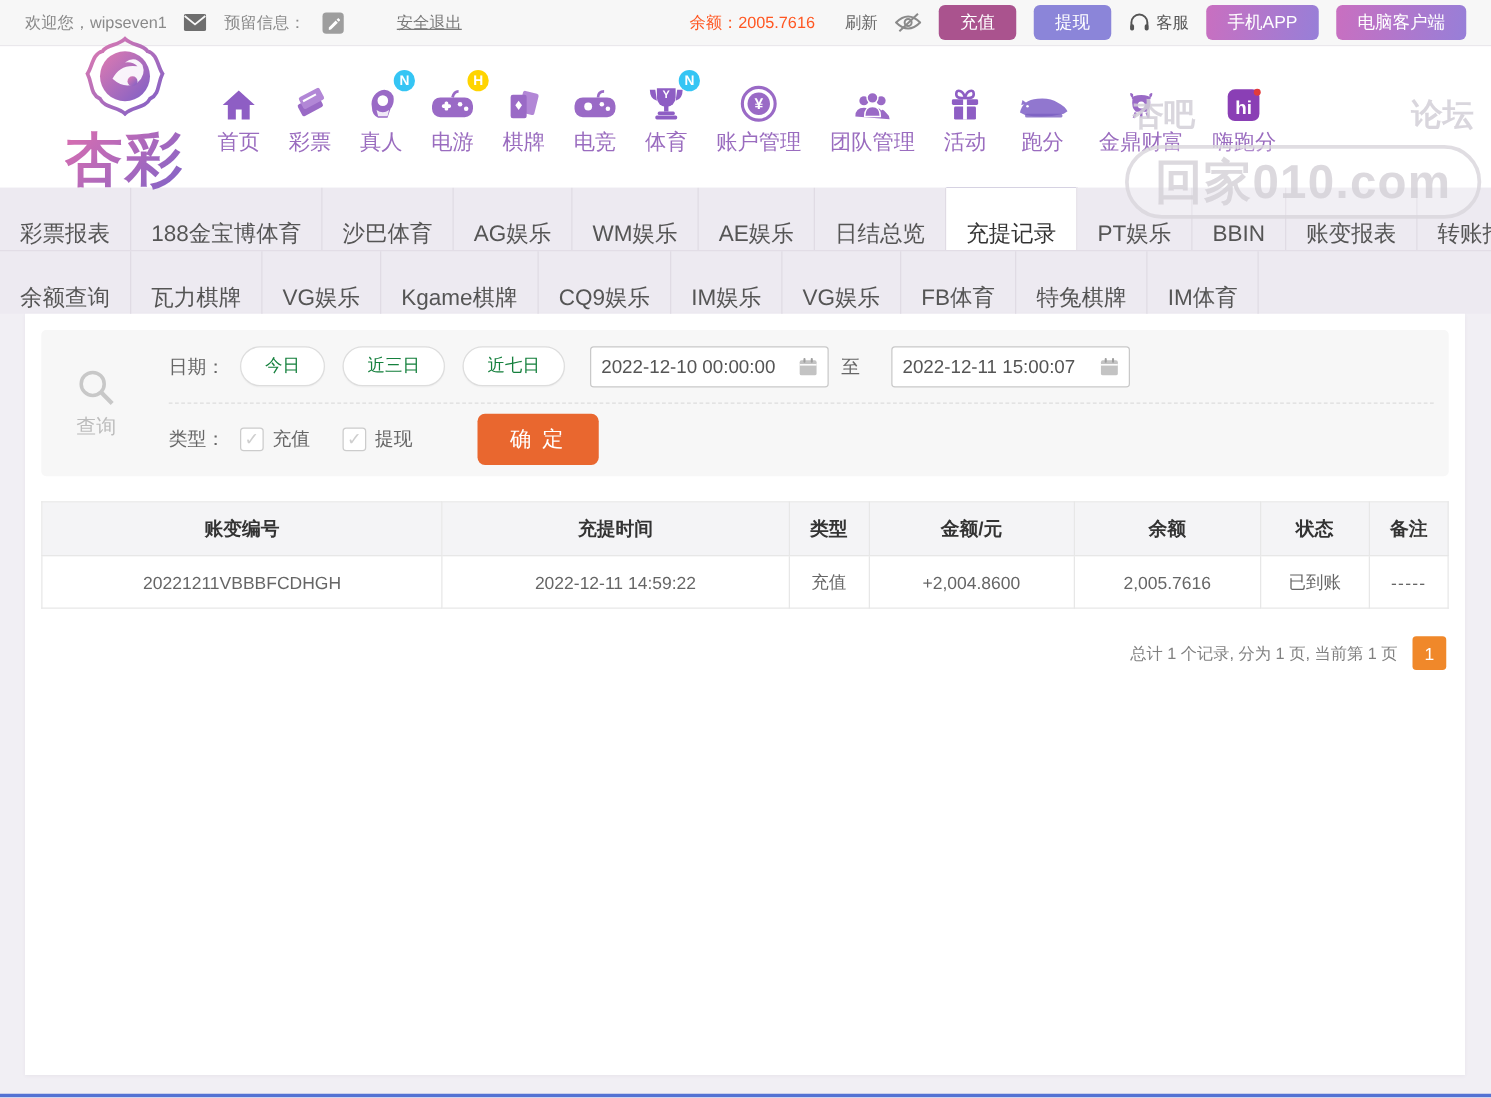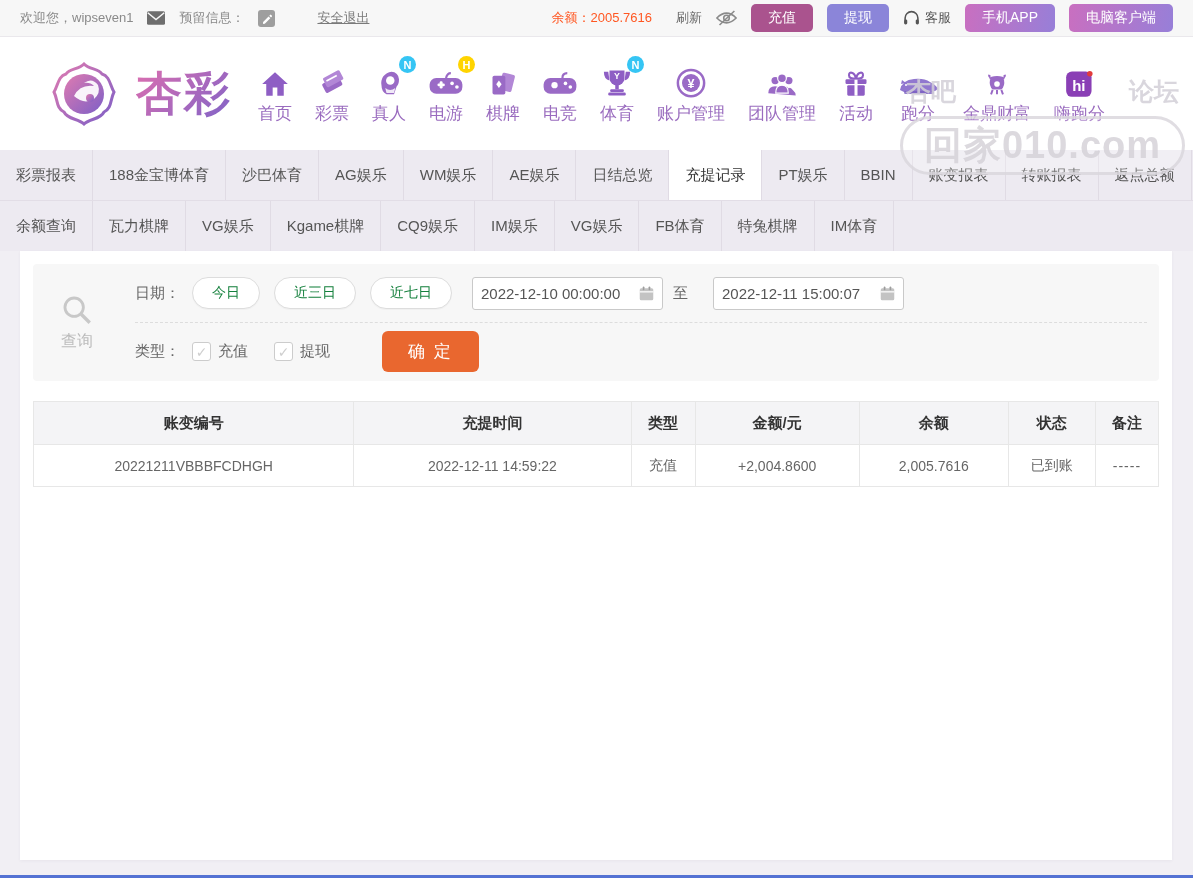--- a/index.html
+++ b/index.html
@@ -16,42 +16,42 @@
   .logout { color:#7a7a7a; text-decoration:underline; cursor:pointer; }
   .balance { color:#ff5722; }
   .tb-btn { border:none; color:#fff; font-size:14px; padding:5px 17px; border-radius:5px; cursor:pointer; font-family:inherit; }
   .btn-deposit { background:#aa538e; }
   .btn-withdraw { background:#8b85d9; }
   .btn-app { background:linear-gradient(100deg,#c96fc0,#977fd8); }
   .edit-box { width:17px; height:17px; background:#9e9e9e; border-radius:3px; display:inline-flex; align-items:center; justify-content:center; }
   .icon { display:inline-flex; align-items:center; }
   
   .header { height:113px; background:#fff; display:flex; align-items:center; padding:0 0 0 52px; position:relative; }
-  .logo { display:flex; align-items:center; gap:20px; cursor:pointer; }
+  .logo { display:flex; align-items:center; gap:4px; cursor:pointer;flex-direction:column; }
   .logo-emblem { width:64px; height:64px; }
   .logo-text { font-size:46px; font-weight:bold;
     background:linear-gradient(135deg,#e06fae,#7c63c9);
     -webkit-background-clip:text; background-clip:text; color:transparent; letter-spacing:2px;}
   .nav { display:flex; align-items:flex-end; gap:23px; margin-left:26px; }
   .nav-item { display:flex; flex-direction:column; align-items:center; gap:4px; cursor:pointer; position:relative; }
   .nav-item .glyph { height:36px; display:flex; align-items:flex-end; justify-content:center; position:relative; }
   .nav-label { color:#9a6cbf; font-size:17px; white-space:nowrap; }
   .badge { position:absolute; top:-6px; right:-12px; width:17px; height:17px; border-radius:50%;
     color:#fff; font-size:11px; font-weight:bold; display:flex; align-items:center; justify-content:center; }
   .badge-n { background:#35c5f4; }
   .badge-h { background:#ffd400; }
   .watermark { position:absolute; right:8px; top:38px; width:285px; pointer-events:none; z-index:6; opacity:.85; }
   .wm-row { display:flex; justify-content:space-between; padding:0 6px; font-size:25px; font-weight:bold; color:#d3d0d8; }
   .wm-box { margin-top:8px; border:3px solid #dbd8de; border-radius:30px; text-align:center;
     font-size:38px; font-weight:bold; color:#d6d3d9; padding:1px 6px; letter-spacing:1px; background:rgba(255,255,255,.25); }
   
   .tabs-area { background:#edeaf1; }
   .tab-row { display:flex; list-style:none; }
   .tab-row1 { border-bottom:1px solid #e2dde6; }
-  .tab { line-height:50px; height:50px; padding:0 16px; font-size:15px; color:#555;
+  .tab { line-height:50px; height:50px; padding:12px 16px; font-size:18px; color:#555;
     border-right:1px solid #e0dbe4; cursor:pointer; white-space:nowrap; }
   .tab.active { background:#fff; border-top:3px solid #5c4a8c; margin-top:-3px; height:53px; color:#333; }
   
   .main { margin:0 21px 0 20px; background:#fff; min-height:609px; padding:13px; box-shadow:0 1px 3px rgba(80,60,110,.06); }
   .filter { background:#f7f7f7; border-radius:4px; display:flex; min-height:117px; }
   .filter-left { width:88px; display:flex; flex-direction:column; align-items:center; justify-content:center; gap:4px; color:#bcbcbc; font-size:16px; }
   .filter-right { flex:1; padding:0 12px 0 14px; display:flex; flex-direction:column; }
   .filter-row { display:flex; align-items:center; min-height:58px; gap:0; }
   .filter-row + .filter-row { border-top:1px dashed #ddd; }
   .f-label { color:#666; font-size:15px; margin-right:12px; }
@@ -414,16 +414,20 @@
         <td>2022-12-11 14:59:22</td>
         <td>充值</td>
         <td class="amount-pos">+2,004.8600</td>
         <td>2,005.7616</td>
         <td class="status-ok">已到账</td>
         <td class="remark">-----</td>
       </tr>
     </tbody>
   </table>
 
+  <div class="pager">
+    <span class="pager-summary">总计 1 个记录, 分为 1 页, 当前第 1 页</span>
+    <span class="page-num">1</span>
+  </div>
 
 </div>
 
 <div class="bottom-strip"></div>
 
 </body></html>

